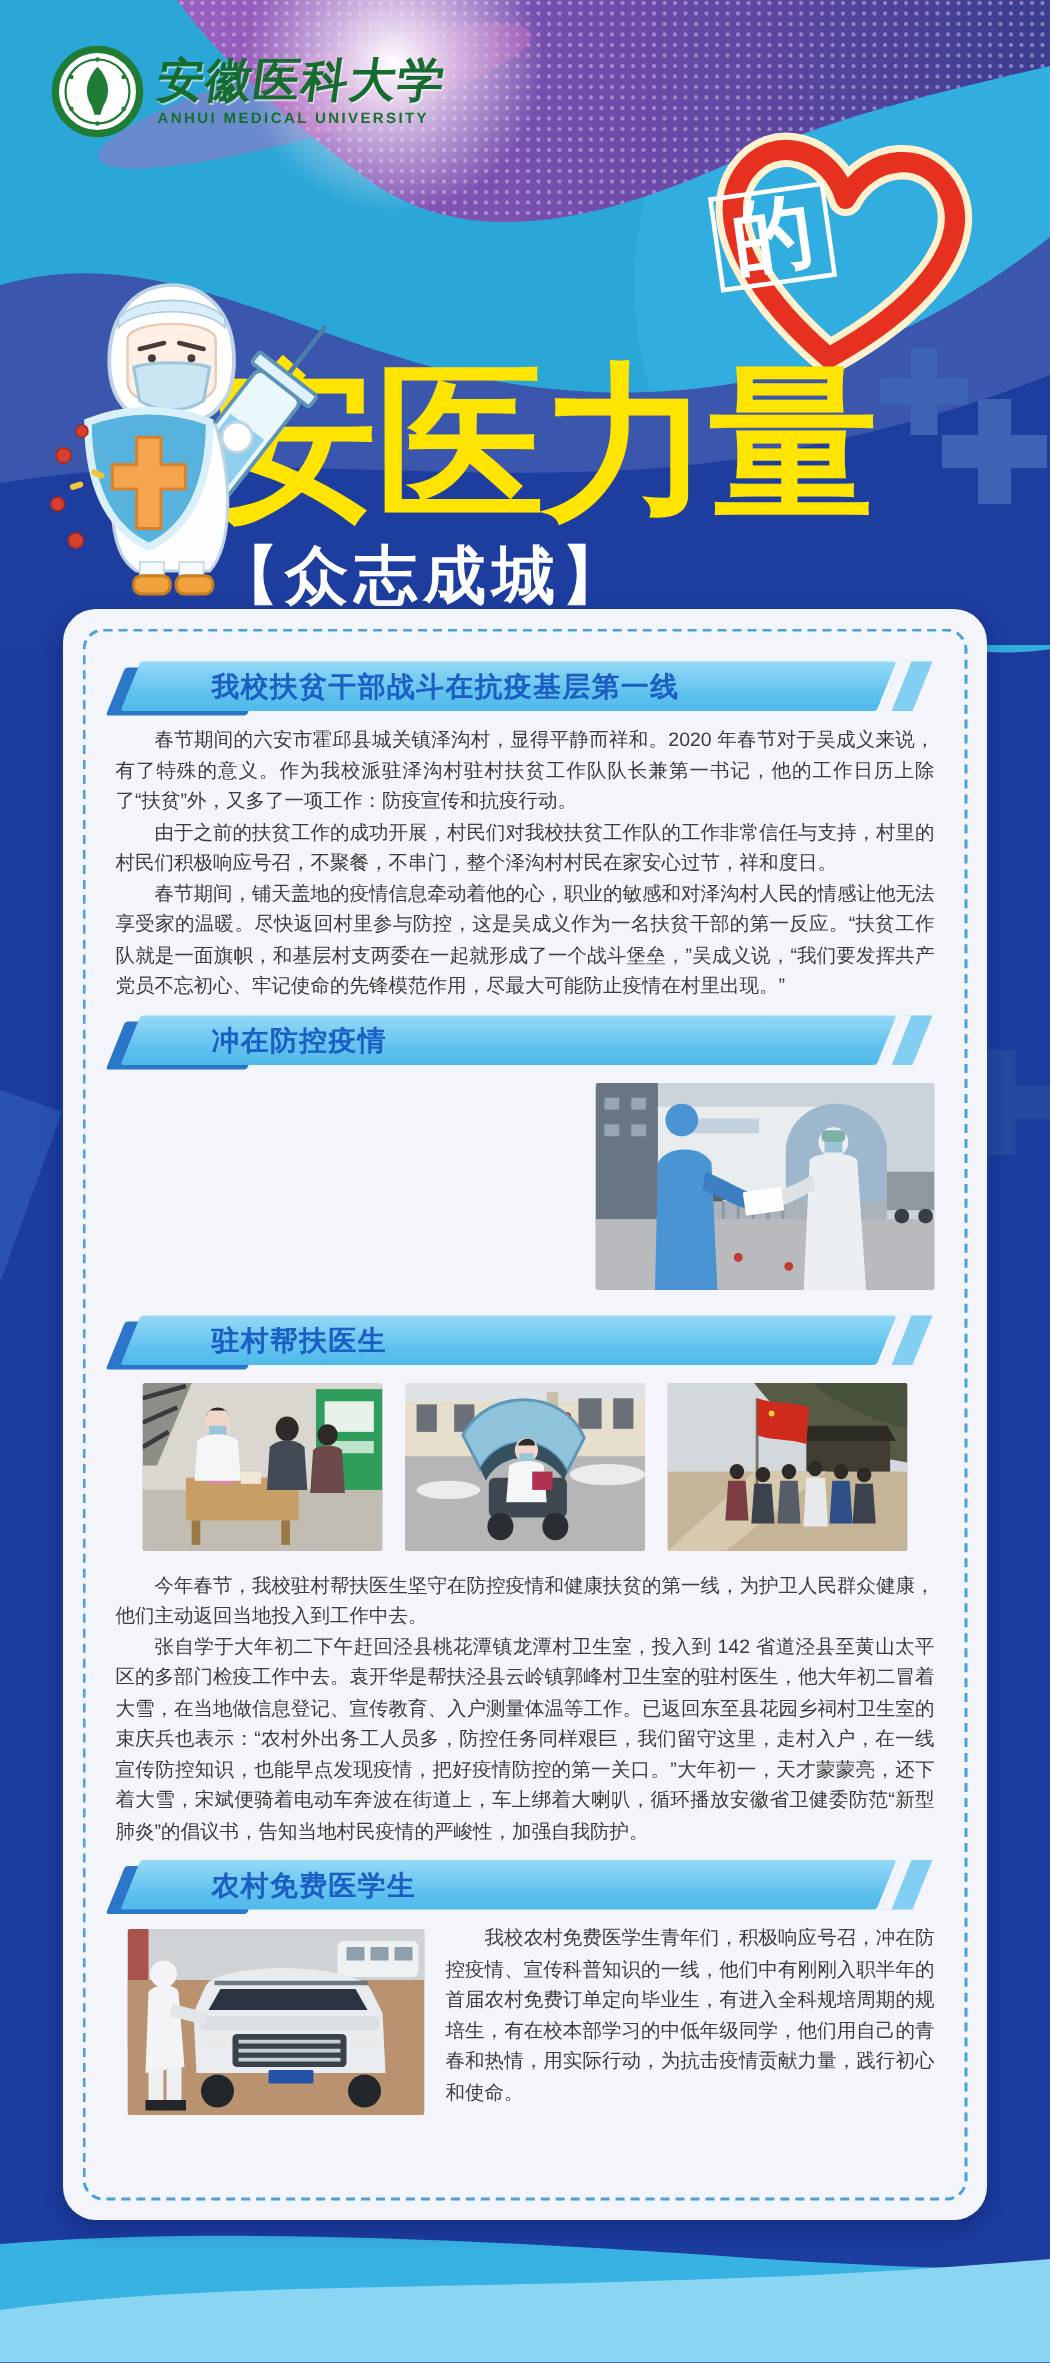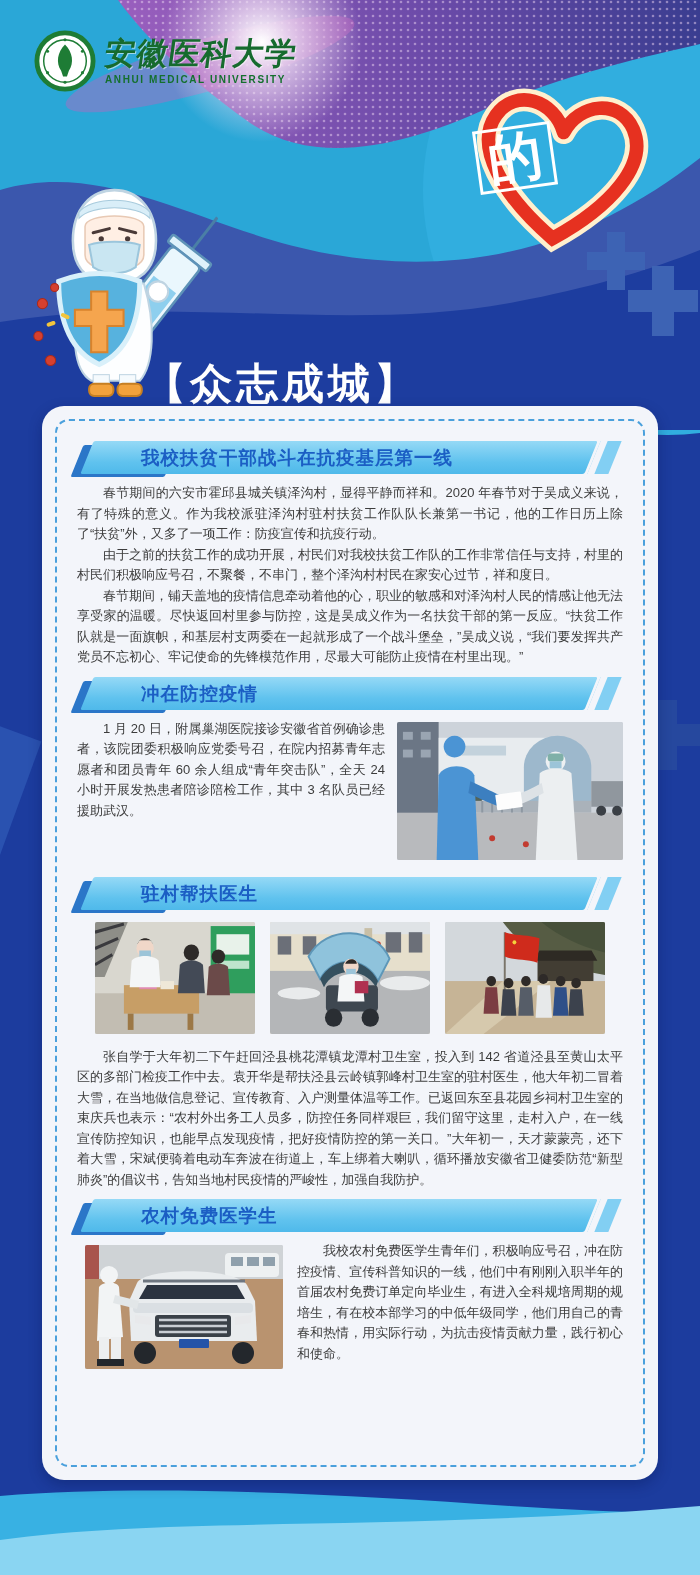--- a/index.html
+++ b/index.html
@@ -121,20 +121,21 @@
   <svg class="heart" viewBox="0 0 200 180">
     <g transform="rotate(6 100 90)">
       <path d="M100 52 C88 22 50 14 34 42 C16 74 48 118 100 154 C152 118 184 74 166 42 C150 14 112 22 100 52" fill="none" stroke="#FFF0CE" stroke-width="22" stroke-linecap="round"></path>
       <path d="M100 52 C88 22 50 14 34 42 C16 74 48 118 100 154 C152 118 184 74 166 42 C150 14 112 22 100 52" fill="none" stroke="#E63120" stroke-width="13" stroke-linecap="round"></path>
     </g>
   </svg>
 
   <div class="de-box">
     <span class="de">的</span>
   </div>
+  <div class="title2">安医力量</div>
 
   <svg class="mascot" viewBox="0 0 195 215">
     <g transform="rotate(38 128 120)">
       <line x1="128" y1="12" x2="128" y2="52" stroke="#4A7FA6" stroke-width="3"></line>
       <rect x="104" y="52" width="48" height="9" rx="2" fill="#DFF2FB" stroke="#5E93B8" stroke-width="2.5"></rect>
       <rect x="110" y="61" width="36" height="104" rx="5" fill="#EAF7FD" stroke="#5E93B8" stroke-width="2.5"></rect>
       <rect x="114" y="96" width="28" height="64" fill="#8ECFEE"></rect>
       <rect x="104" y="165" width="48" height="10" rx="3" fill="#DFF2FB" stroke="#5E93B8" stroke-width="2.5"></rect>
     </g>
     <path d="M60,100 C50,150 52,185 70,196 L118,196 C132,180 134,140 122,100 Z" fill="#FDFEFF" stroke="#BFD4E2" stroke-width="2"></path>
@@ -213,21 +214,20 @@
               <circle cx="160" cy="40" r="10" fill="#EDF0F2"></circle>
               <rect x="152" y="32" width="16" height="8" rx="3" fill="#7FB0A8"></rect>
               <rect x="154" y="40" width="12" height="7" fill="#9CC4D8"></rect>
               <path d="M144,52 C150,46 170,46 176,52 L182,140 L140,140 Z" fill="#ECEFF1"></path>
               <path d="M146,62 C136,68 126,72 114,76 L118,86 C130,82 140,76 148,72 Z" fill="#DDE2E6"></path>
               <rect x="100" y="72" width="26" height="16" rx="1" fill="#FDFDFD" transform="rotate(-8 113 80)"></rect>
               <circle cx="96" cy="118" r="3" fill="#C23B30"></circle>
                 <circle cx="130" cy="124" r="3" fill="#C23B30"></circle>
             </svg>
           </div>
-          <p class="body-text">1 月 20 日，附属巢湖医院接诊安徽省首例确诊患者，该院团委积极响应党委号召，在院内招募青年志愿者和团员青年 60 余人组成“青年突击队”，全天 24 小时开展发热患者陪诊陪检工作，其中 3 名队员已经援助武汉。</p>
         </div>
       </div>
 
       <div class="section">
         <div class="banner">
           <div class="banner-accent"></div>
           <div class="banner-bg"></div>
           <div class="banner-tail"></div>
           <div class="banner-label">驻村帮扶医生</div>
         </div>
@@ -304,20 +304,21 @@
                 <circle cx="102" cy="56" r="5" fill="#2E2A28"></circle>
                   <path d="M96,62 h13 l2,32 h-17 Z" fill="#E7E9EA"></path>
                 <circle cx="120" cy="58" r="5" fill="#2E2A28"></circle>
                   <path d="M114,64 h12 l2,28 h-16 Z" fill="#2F4F88"></path>
                 <circle cx="136" cy="60" r="5" fill="#2E2A28"></circle>
                   <path d="M130,66 h12 l2,26 h-16 Z" fill="#3C424D"></path>
               </g>
             </svg>
           </div>
         </div>
+        <p class="body-text">今年春节，我校驻村帮扶医生坚守在防控疫情和健康扶贫的第一线，为护卫人民群众健康，他们主动返回当地投入到工作中去。</p>
         <p class="body-text">张自学于大年初二下午赶回泾县桃花潭镇龙潭村卫生室，投入到 142 省道泾县至黄山太平区的多部门检疫工作中去。袁开华是帮扶泾县云岭镇郭峰村卫生室的驻村医生，他大年初二冒着大雪，在当地做信息登记、宣传教育、入户测量体温等工作。已返回东至县花园乡祠村卫生室的束庆兵也表示：“农村外出务工人员多，防控任务同样艰巨，我们留守这里，走村入户，在一线宣传防控知识，也能早点发现疫情，把好疫情防控的第一关口。”大年初一，天才蒙蒙亮，还下着大雪，宋斌便骑着电动车奔波在街道上，车上绑着大喇叭，循环播放安徽省卫健委防范“新型肺炎”的倡议书，告知当地村民疫情的严峻性，加强自我防护。</p>
       </div>
 
       <div class="section">
         <div class="banner">
           <div class="banner-accent"></div>
           <div class="banner-bg"></div>
           <div class="banner-tail"></div>
           <div class="banner-label">农村免费医学生</div>
         </div>

